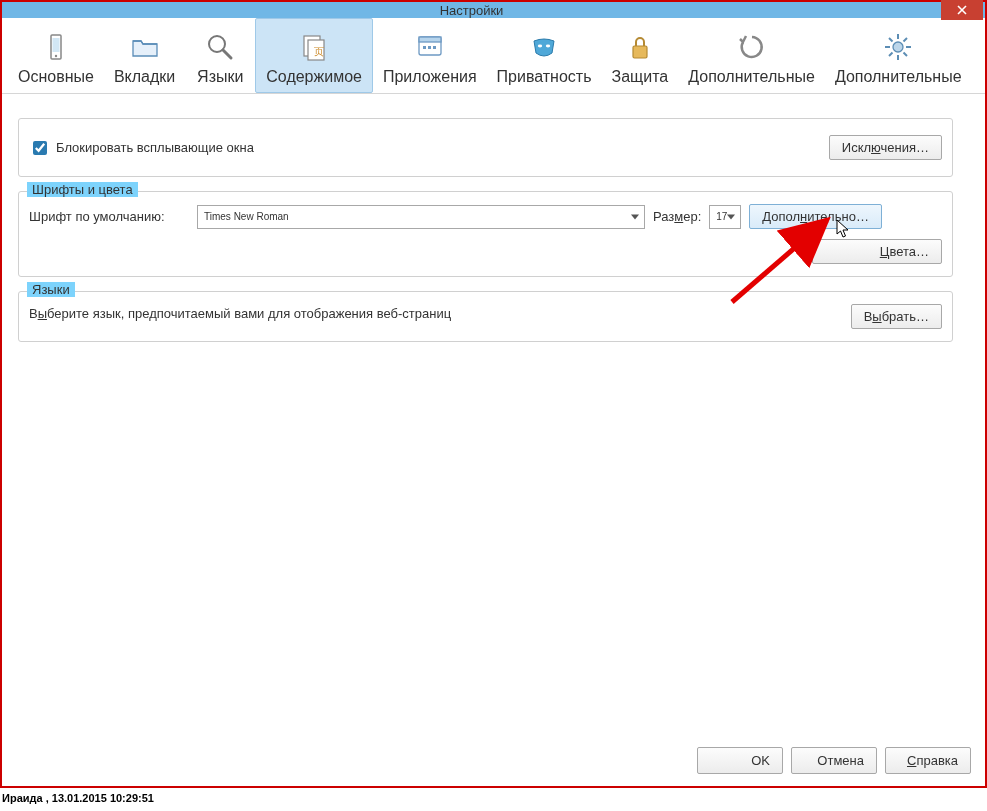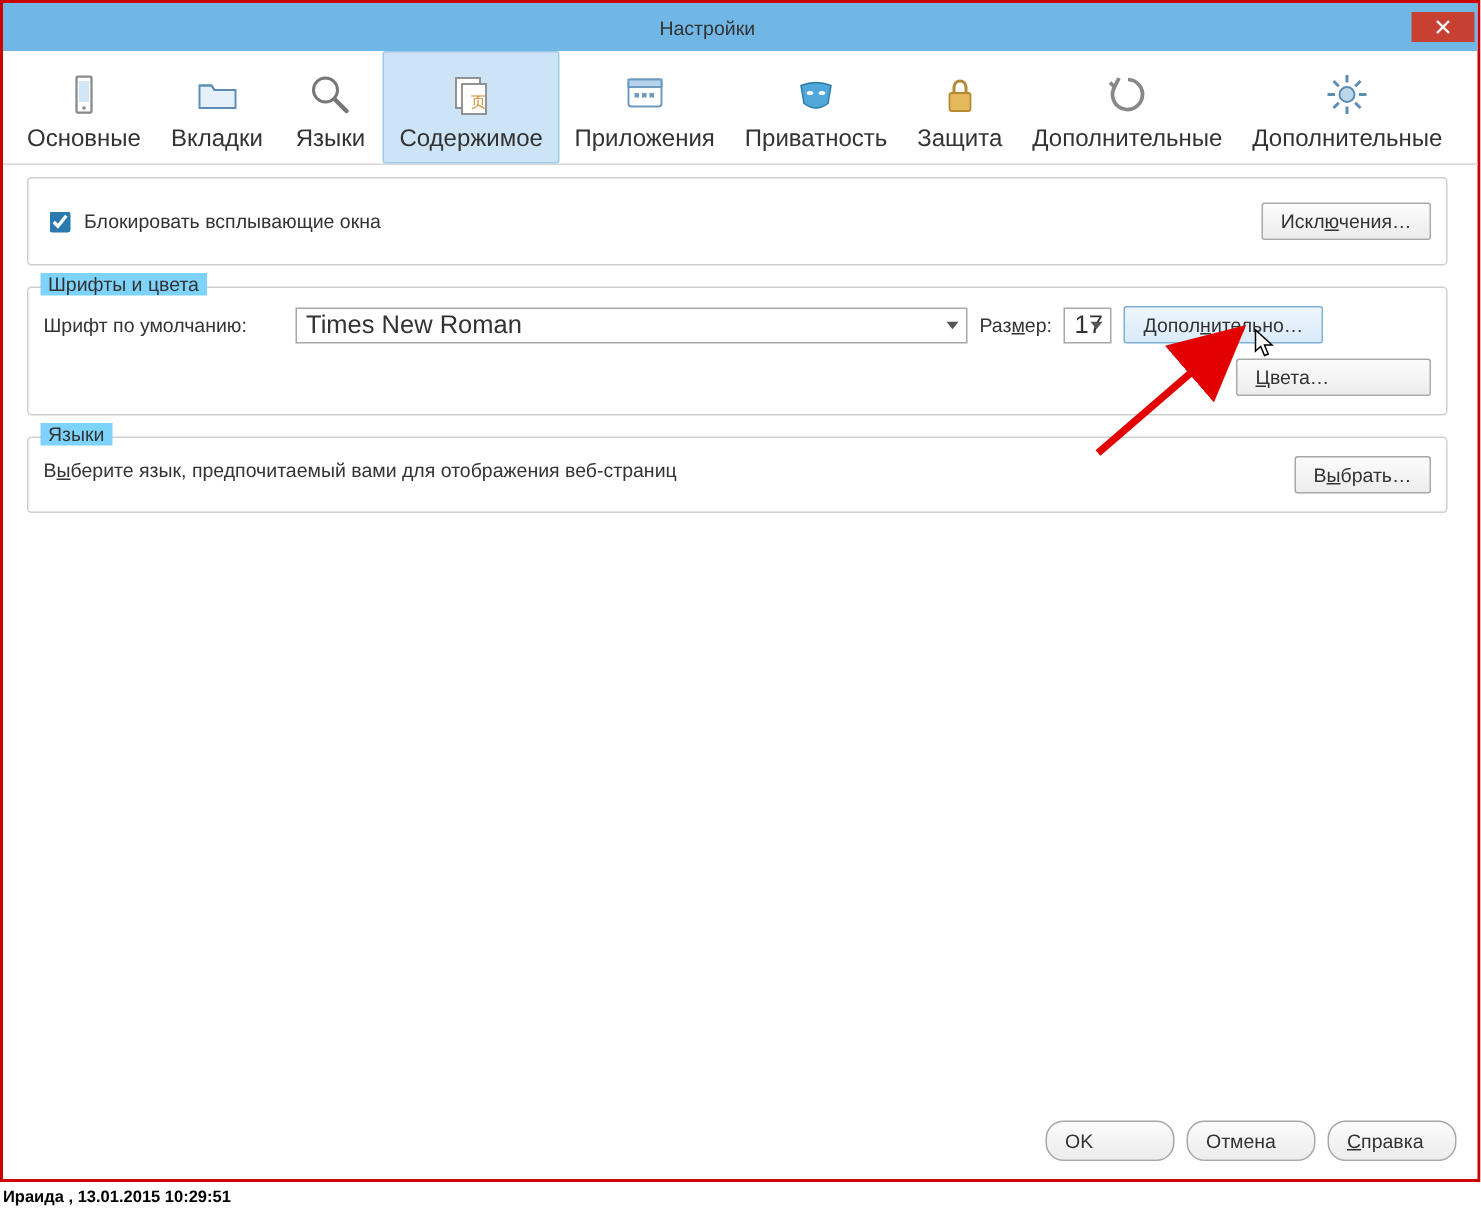--- a/index.html
+++ b/index.html
@@ -11,21 +11,21 @@
     color: #333;
   }
   .outer-frame {
     width: 987px;
     height: 788px;
     border: 2px solid #c00;
     position: relative;
     background: #fff;
   }
   .titlebar {
-    height: 32px;
+    height: 16px;
     background: #70b7e6;
     display: flex;
     align-items: center;
     position: relative;
   }
   .titlebar-title {
     flex: 1;
     text-align: center;
     color: #333;
     font-size: 13px;
@@ -69,21 +69,21 @@
     width: 34px; height: 34px;
     display:flex; align-items:center; justify-content:center;
   }
   .toolbar-icon svg { width: 32px; height: 32px; }
   .toolbar-label { font-size: 16px; margin-top: 4px; color: #333; }
   .content-area {
     position: absolute;
     top: 100px;
     bottom: 0;
     left: 0; right: 0;
-    padding: 8px 16px 12px 12px;
+    padding: 8px 28px 12px 12px;
   }
   .group {
     border: 1px solid #d0d0d0;
     border-radius: 3px;
     padding: 12px 10px 12px 10px;
     margin: 8px 4px 14px 4px;
     position: relative;
   }
   .group-legend {
     position: absolute;
@@ -100,34 +100,34 @@
   .popup-row { justify-content: space-between; }
   .btn {
     background: linear-gradient(#fcfcfc,#ececec);
     border: 1px solid #a8a8a8;
     border-radius: 2px;
     padding: 4px 12px;
     font-size: 13px;
     color: #333;
     cursor: pointer;
     min-width: 80px;
-    text-align: left;
+    text-align: right;
   }
   .btn.highlight {
     background: linear-gradient(#eef6fd,#d9ebf9);
     border-color: #7eb0d6;
   }
   .fonts-group .row { gap:8px; }
   .font-label { min-width: 160px; }
   .select {
     background: #fff;
     border: 1px solid #a8a8a8;
     height: 24px;
     padding: 2px 20px 2px 6px;
-    font-size: 17px;
+    font-size: 10px;
     position: relative;
     display:inline-flex; align-items:center;
     cursor:pointer;
   }
   .select .chev {
     position:absolute; right:5px; top:50%; transform:translateY(-50%);
     width:0;height:0;border-left:4px solid transparent;border-right:4px solid transparent;border-top:5px solid #555;
   }
   .font-select { flex: 1; max-width: 448px; }
   .size-select { width: 32px; }
@@ -141,21 +141,21 @@
   }
   .arrow-annotation {
     position:absolute;
     pointer-events:none;
   }
   .bottom-bar {
     position:absolute;
     bottom: 12px; right: 14px;
     display:flex; gap:8px;
   }
-  .bottom-bar .btn { min-width: 86px; padding: 5px 12px; border-radius: 12px; }
+  .bottom-bar .btn { min-width: 86px; padding: 5px 12px; }
   input[type=checkbox]{ width:14px;height:14px; accent-color:#2a7ab0; }
   .footer-caption {
     font-family: Arial, sans-serif;
     font-size: 11px;
     font-weight: bold;
     padding: 4px 2px 0 2px;
     color: #000;
   }
   .u { text-decoration: underline; }
 </style>

